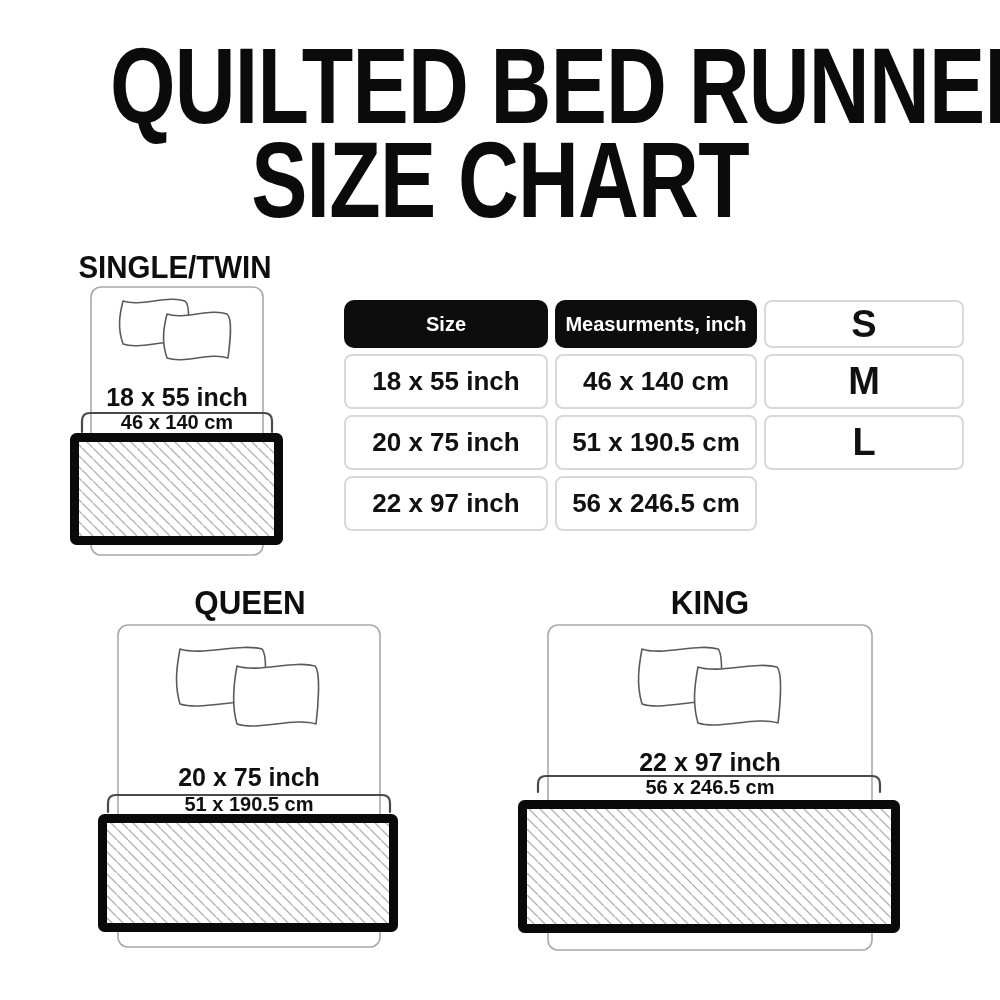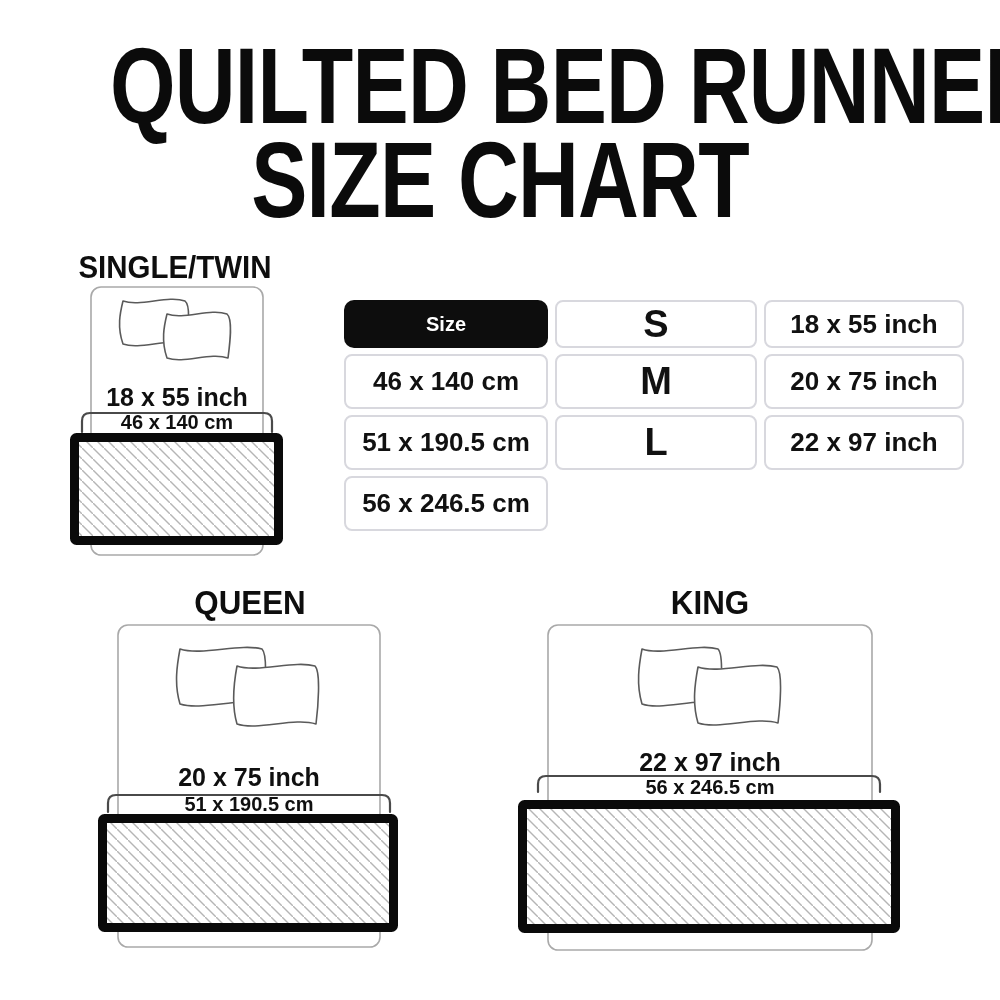--- a/index.html
+++ b/index.html
@@ -78,20 +78,21 @@
     <path class="pillow" d="M 63 18 C 80 24 108 12 125 18 C 131 23 128 44 126 61 C 108 55 80 67 63 61 C 57 44 60 30 63 18 Z"></path>
     <path class="pillow" d="M 107 31 C 124 37 150 25 167 31 C 173 36 170 60 168 75 C 150 69 124 81 107 75 C 101 58 104 43 107 31 Z"></path>
     <text class="svg-txt inch-txt" x="117" y="123">18 x 55 inch</text>
     <path class="bracket" d="M 22 149 L 22 138 Q 22 130 30 130 L 204 130 Q 212 130 212 138 L 212 149"></path>
     <text class="svg-txt cm-txt" x="117" y="146">46 x 140 cm</text>
     <rect class="runner" x="14.5" y="154.5" width="204" height="103" rx="2" fill="url(#h1)"></rect>
   </svg>
 
   <div class="size-table">
     <div class="th">Size</div>
+    <div class="th">Measurments, inch</div>
 
     <div class="td td-size">S</div>
     <div class="td td-meas">18 x 55 inch</div>
     <div class="td td-meas">46 x 140 cm</div>
 
     <div class="td td-size">M</div>
     <div class="td td-meas">20 x 75 inch</div>
     <div class="td td-meas">51 x 190.5 cm</div>
 
     <div class="td td-size">L</div>

